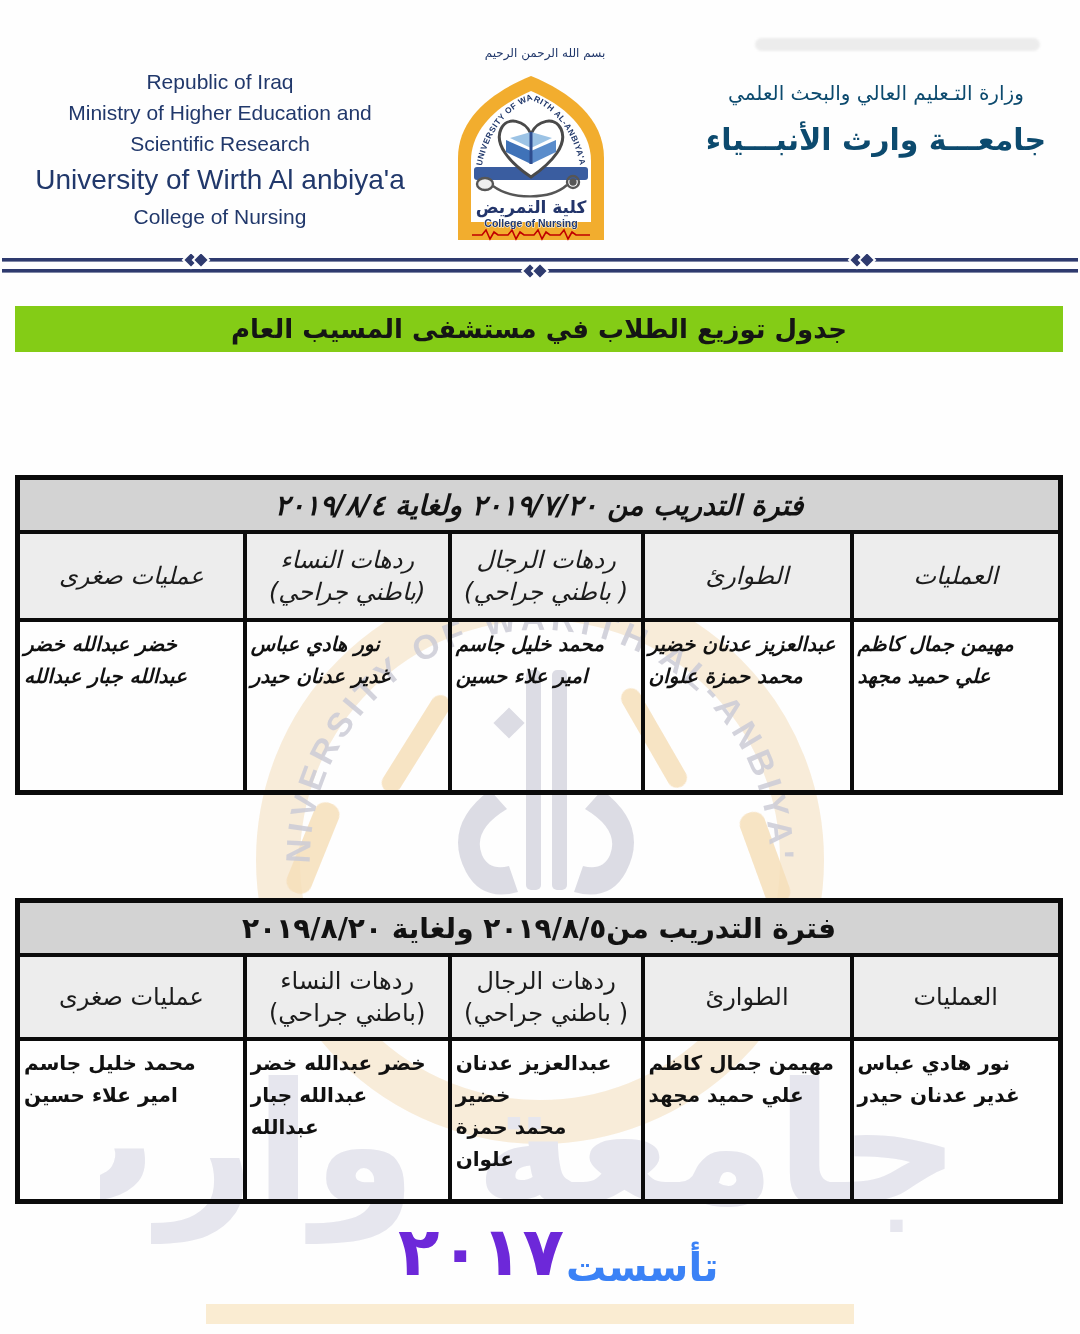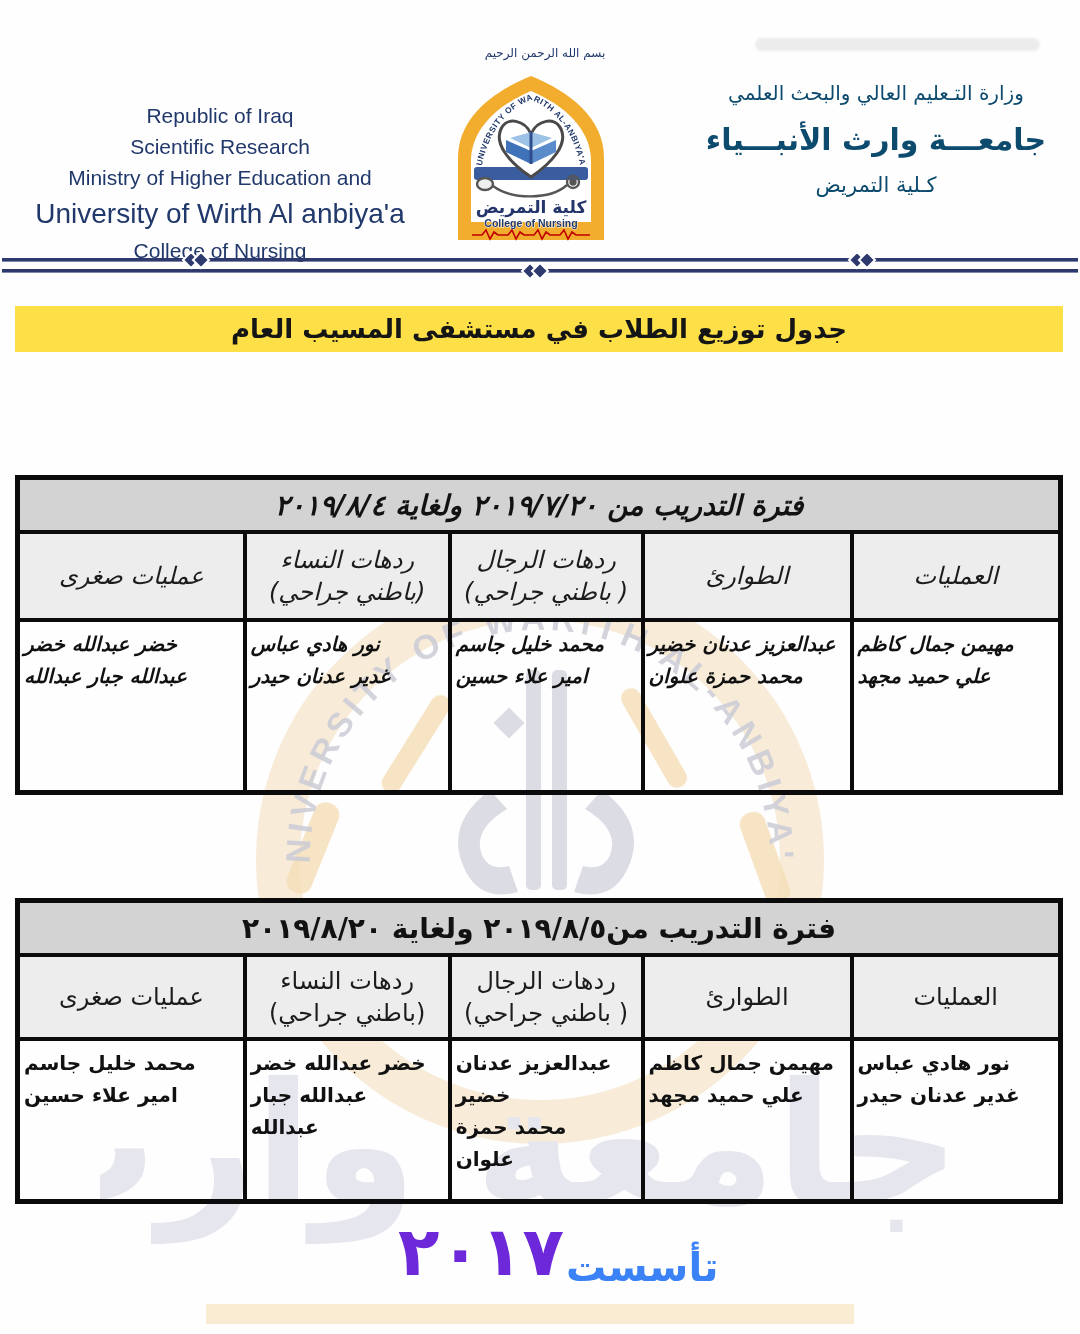--- a/index.html
+++ b/index.html
@@ -4,21 +4,21 @@
 <style>
   html,body{margin:0;padding:0;background:#cfcfcf;}
   .page{
     position:relative;width:1080px;height:1334px;margin:0 auto;
     background:#fefefe;overflow:hidden;
     font-family:"DejaVu Sans",sans-serif;
   }
   
   .hdr-left{
     position:absolute;left:18px;top:66px;width:404px;text-align:center;
-    color:#21386b;font-family:"Liberation Sans","DejaVu Sans",sans-serif;margin-top:34px;
+    color:#21386b;font-family:"Liberation Sans","DejaVu Sans",sans-serif;
   }
   .hdr-left .l{font-size:21px;line-height:31px;}
   .hdr-left .l-big{font-size:28px;line-height:42px;}
   .bismillah{
     position:absolute;left:425px;top:46px;width:240px;text-align:center;
     color:#21386b;font-size:12px;direction:rtl;
   }
   .hdr-right{
     position:absolute;left:688px;top:78px;width:376px;text-align:center;
     color:#0c4a6e;direction:rtl;
@@ -29,21 +29,21 @@
   .smudge{
     position:absolute;left:755px;top:38px;width:285px;height:13px;
     background:#d8d8d8;opacity:.45;border-radius:7px;filter:blur(1px);
   }
   .logo-wrap{position:absolute;left:452px;top:72px;width:158px;height:172px;}
   
   .divider{position:absolute;left:0;top:246px;width:1080px;height:40px;}
   
   .title-band{
     position:absolute;left:15px;top:306px;width:1048px;height:46px;
-    background:#fde047;direction:rtl;text-align:center;
+    background:#84cc16;direction:rtl;text-align:center;
     font-size:26px;font-weight:bold;color:#151515;line-height:46px;
   }
   
   .wm{position:absolute;z-index:1;pointer-events:none;}
   .wm-center{left:240px;top:560px;width:600px;height:600px;}
   .wm-bigtext{
     left:100px;top:1000px;width:860px;height:290px;direction:rtl;
     font-size:168px;font-weight:bold;color:#e6e6ee;text-align:center;
     line-height:290px;white-space:nowrap;overflow:hidden;
   }
@@ -111,22 +111,22 @@
 
   <div class="wm wm-bigtext">جامعة وارث الأنبياء</div>
   <div class="wm wm-founded">تأسست</div>
   <div class="wm wm-year">٢٠١٧</div>
   <div class="wm wm-band"></div>
 
   <div class="smudge"></div>
 
   <div class="hdr-left">
     <div class="l">Republic of Iraq</div>
+    <div class="l">Ministry of Higher Education and</div>
     <div class="l">Scientific Research</div>
-    <div class="l">Ministry of Higher Education and</div>
     <div class="l l-big">University of Wirth Al anbiya'a</div>
     <div class="l">College of Nursing</div>
   </div>
 
   <div class="bismillah">بسم الله الرحمن الرحيم</div>
 
   <div class="logo-wrap">
     <svg viewBox="0 0 158 172" width="158" height="172">
 
       <path d="M6 168 V86 C6 46 40 20 79 4 C118 20 152 46 152 86 V168 Z" fill="#f2ad2e"></path>
@@ -161,21 +161,20 @@
 
       <text x="79" y="155" text-anchor="middle" font-family="Liberation Sans, DejaVu Sans, sans-serif" font-size="10.5" font-weight="bold" fill="#21386b" style="paint-order:stroke" stroke="#ffffff" stroke-width="1">College of Nursing</text>
 
       <polyline points="20,163 30,163 34,158 38,167 42,160 46,163 56,163 60,158 64,167 68,160 72,163 82,163 86,158 90,167 94,160 98,163 108,163 112,158 116,167 120,160 124,163 138,163" fill="none" stroke="#c00000" stroke-width="1.6"></polyline>
     </svg>
   </div>
 
   <div class="hdr-right">
     <div class="r1">وزارة التـعليم العالي والبحث العلمي</div>
     <div class="r2">جامعـــة وارث الأنبـــياء</div>
-    <div class="r3">كـلية التمريض</div>
   </div>
 
   <svg class="divider" viewBox="0 0 1080 40">
     <defs>
       <g id="knot">
         <path d="M0 8 l8 -8 l8 8 l-8 8 Z" fill="#2e3a6e" stroke="#ffffff" stroke-width="2"></path>
         <path d="M10 8 l8 -8 l8 8 l-8 8 Z" fill="#2e3a6e" stroke="#ffffff" stroke-width="2"></path>
       </g>
     </defs>
     <rect x="2" y="12" width="1076" height="3.6" fill="#2e3a6e"></rect>

